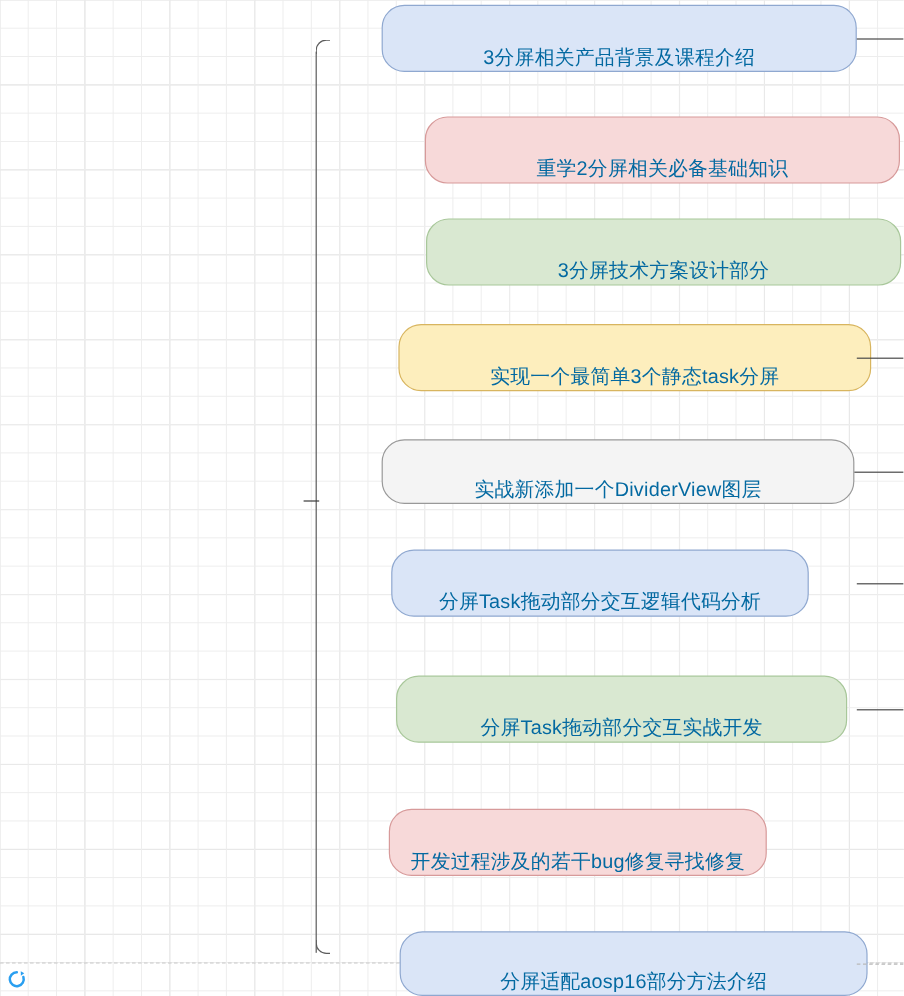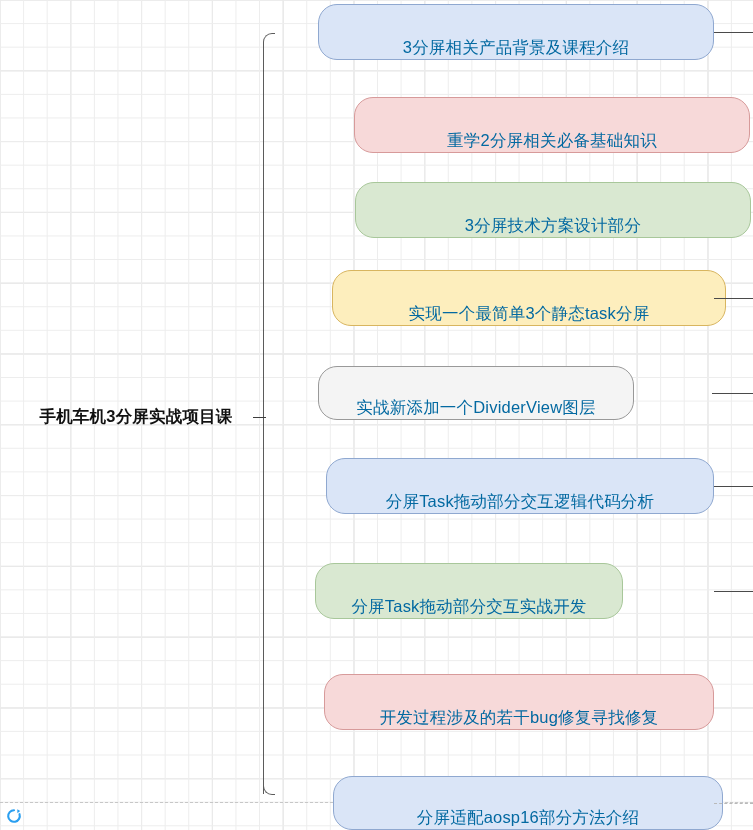--- a/index.html
+++ b/index.html
@@ -91,47 +91,44 @@
 <div id="canvas">
 
   <div class="guide-h" style="top:802px;"></div>
 
   <div class="bus-cap-top" style="left:263px;top:33px;"></div>
   <div class="bus" style="left:263px;top:43px;height:751px;"></div>
   <div class="bus-cap-bottom" style="left:263px;top:783px;"></div>
 
   <div class="root-stub" style="left:253px;top:417px;width:13px;"></div>
 
-  <div class="root-node" style="left:24px;top:403px;width:224px;height:28px;">
-    <span>手机车机3分屏实战项目课</span>
-  </div>
 
   <div id="nodes-layer">
       <div class="node" style="left: 318px; top: 4px; width: 396px; height: 56px; background: rgb(218, 229, 247); border-color: rgb(143, 168, 208);">
         <span>3分屏相关产品背景及课程介绍</span>
       </div>
       <div class="node" style="left: 318px; top: 97px; width: 396px; height: 56px; background: rgb(247, 217, 217); border-color: rgb(215, 154, 154); margin-left: 36px;">
         <span>重学2分屏相关必备基础知识</span>
       </div>
       <div class="node" style="left: 318px; top: 182px; width: 396px; height: 56px; background: rgb(217, 232, 209); border-color: rgb(168, 199, 154); margin-left: 37px;">
         <span>3分屏技术方案设计部分</span>
       </div>
       <div class="node" style="left: 332px; top: 270px; width: 394px; height: 56px; background: rgb(253, 238, 189); border-color: rgb(216, 181, 95);">
         <span>实现一个最简单3个静态task分屏</span>
       </div>
-      <div class="node" style="left: 318px; top: 366px; width: 316px; height: 54px; background: rgb(244, 244, 244); border-color: rgb(153, 153, 153);">
+      <div class="node" style="left: 318px; top: 366px; width: 394px; height: 54px; background: rgb(244, 244, 244); border-color: rgb(153, 153, 153);">
         <span>实战新添加一个DividerView图层</span>
       </div>
-      <div class="node" style="left: 326px; top: 458px; width: 388px; height: 56px; background: rgb(218, 229, 247); border-color: rgb(143, 168, 208);">
+      <div class="node" style="left: 326px; top: 458px; width: 348px; height: 56px; background: rgb(218, 229, 247); border-color: rgb(143, 168, 208);">
         <span>分屏Task拖动部分交互逻辑代码分析</span>
       </div>
-      <div class="node" style="left: 315px; top: 563px; width: 308px; height: 56px; background: rgb(217, 232, 209); border-color: rgb(168, 199, 154);">
+      <div class="node" style="left: 330px; top: 563px; width: 376px; height: 56px; background: rgb(217, 232, 209); border-color: rgb(168, 199, 154);">
         <span>分屏Task拖动部分交互实战开发</span>
       </div>
-      <div class="node" style="left: 324px; top: 674px; width: 390px; height: 56px; background: rgb(247, 217, 217); border-color: rgb(215, 154, 154);">
+      <div class="node" style="left: 324px; top: 674px; width: 315px; height: 56px; background: rgb(247, 217, 217); border-color: rgb(215, 154, 154);">
         <span>开发过程涉及的若干bug修复寻找修复</span>
       </div>
       <div class="node" style="left: 333px; top: 776px; width: 390px; height: 54px; background: rgb(218, 229, 247); border-color: rgb(143, 168, 208);">
         <span>分屏适配aosp16部分方法介绍</span>
       </div>
     </div>
   <div id="branch-layer">
       <div class="branch-line" style="left: 714px; top: 32px; width: 39px;"></div>
       <div class="branch-line" style="left: 714px; top: 298px; width: 39px;"></div>
       <div class="branch-line" style="left: 712px; top: 393px; width: 41px;"></div>

